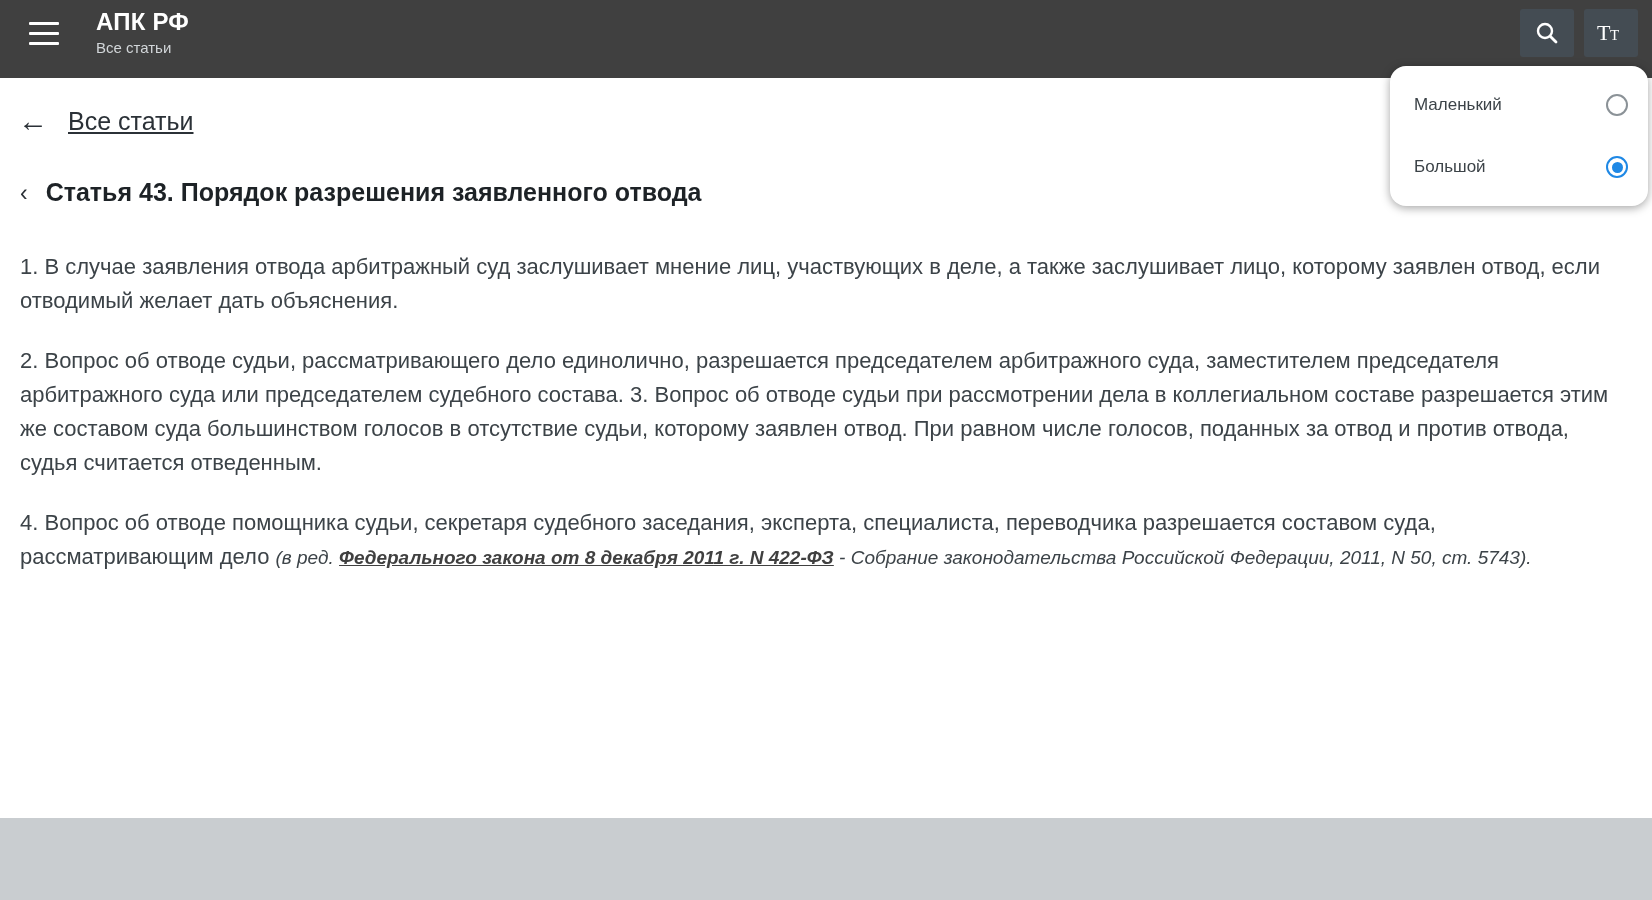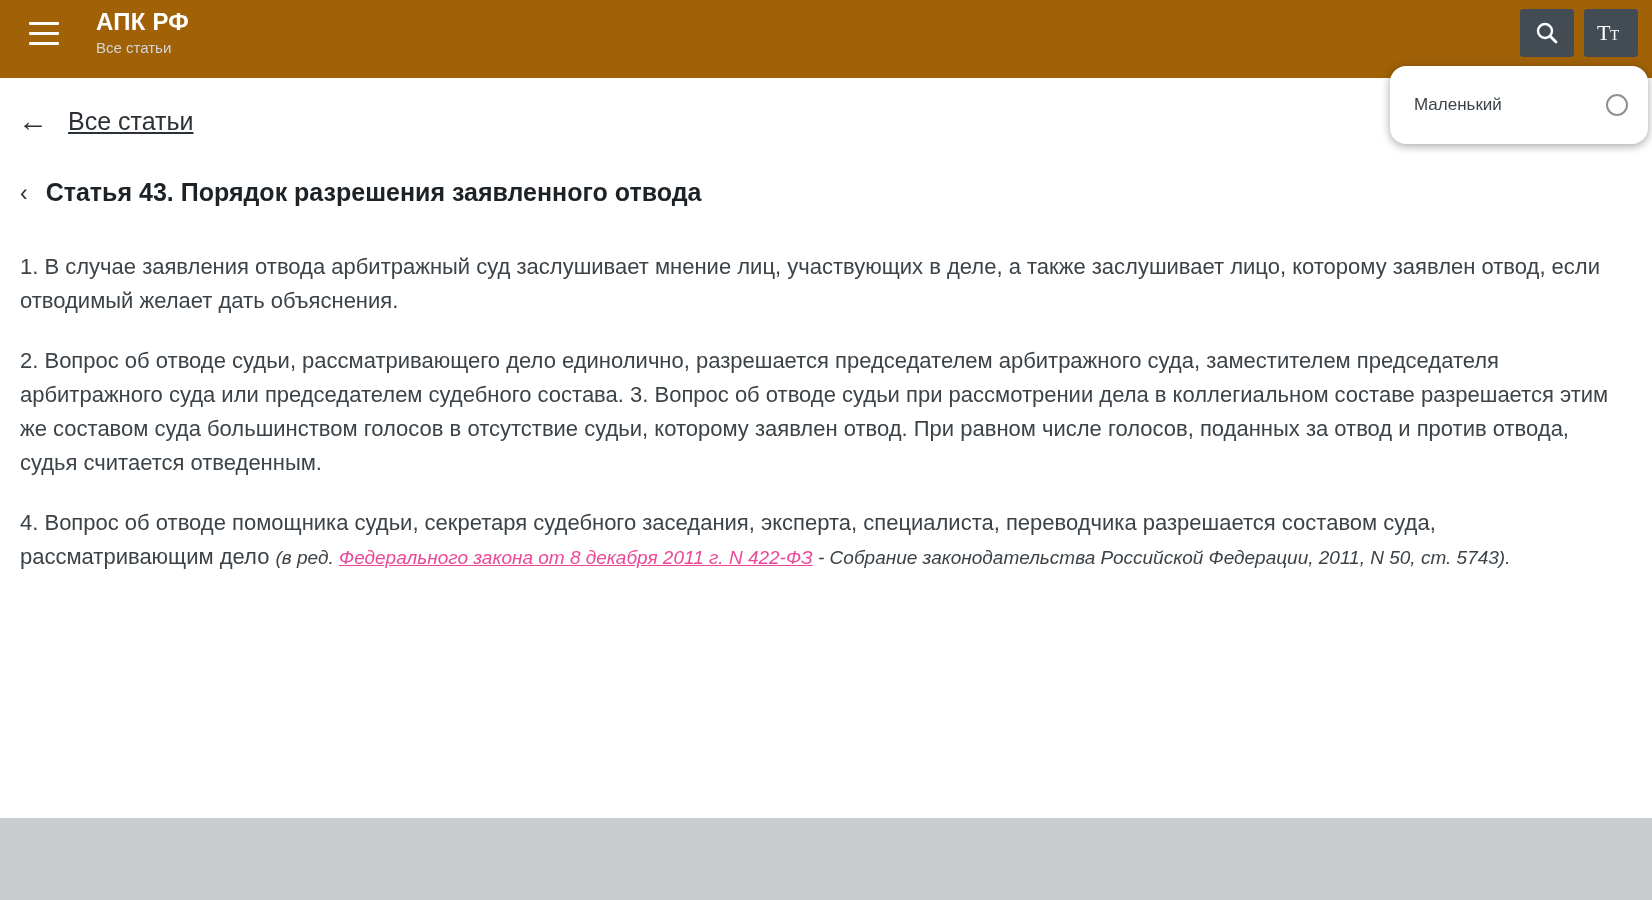--- a/index.html
+++ b/index.html
@@ -14,21 +14,21 @@
     overflow: hidden;
     position: relative;
   }
 
   
   .appbar {
     position: absolute;
     top: 0; left: 0;
     width: 1652px;
     height: 78px;
-    background: #a16207;
+    background: #404040;
     display: flex;
     align-items: center;
     box-sizing: border-box;
     padding: 0 14px 12px 22px;
     z-index: 20;
   }
   .hamburger {
     width: 44px;
     height: 44px;
     display: flex;
@@ -146,23 +146,23 @@
     line-height: 34px;
     color: #3c4348;
   }
   .body-text p { margin: 0 0 26px 0; }
   .body-text p:last-child { margin-bottom: 0; }
   .ref {
     font-style: italic;
     font-size: 19px;
   }
   .ref a {
-    color: #ec4899;
+    color: #404040;
     text-decoration: underline;
-    font-weight: normal;
+    font-weight: bold;
   }
 
   
   .bottom-strip {
     position: absolute;
     left: 0;
     top: 818px;
     width: 1652px;
     height: 82px;
     background: #c9cdd0;
@@ -250,20 +250,24 @@
       </span>
     </button>
   </div>
 </div>
 
 <div class="fontmenu">
   <div class="fontmenu-item">
     <span class="fontmenu-label">Маленький</span>
     <span class="radio"></span>
   </div>
+  <div class="fontmenu-item">
+    <span class="fontmenu-label">Большой</span>
+    <span class="radio checked"></span>
+  </div>
 </div>
 
 <div class="content">
 
   <div class="backrow">
     <span class="back-arrow">←</span>
     <span class="back-label">Все статьи</span>
   </div>
 
   <div class="headingrow">

